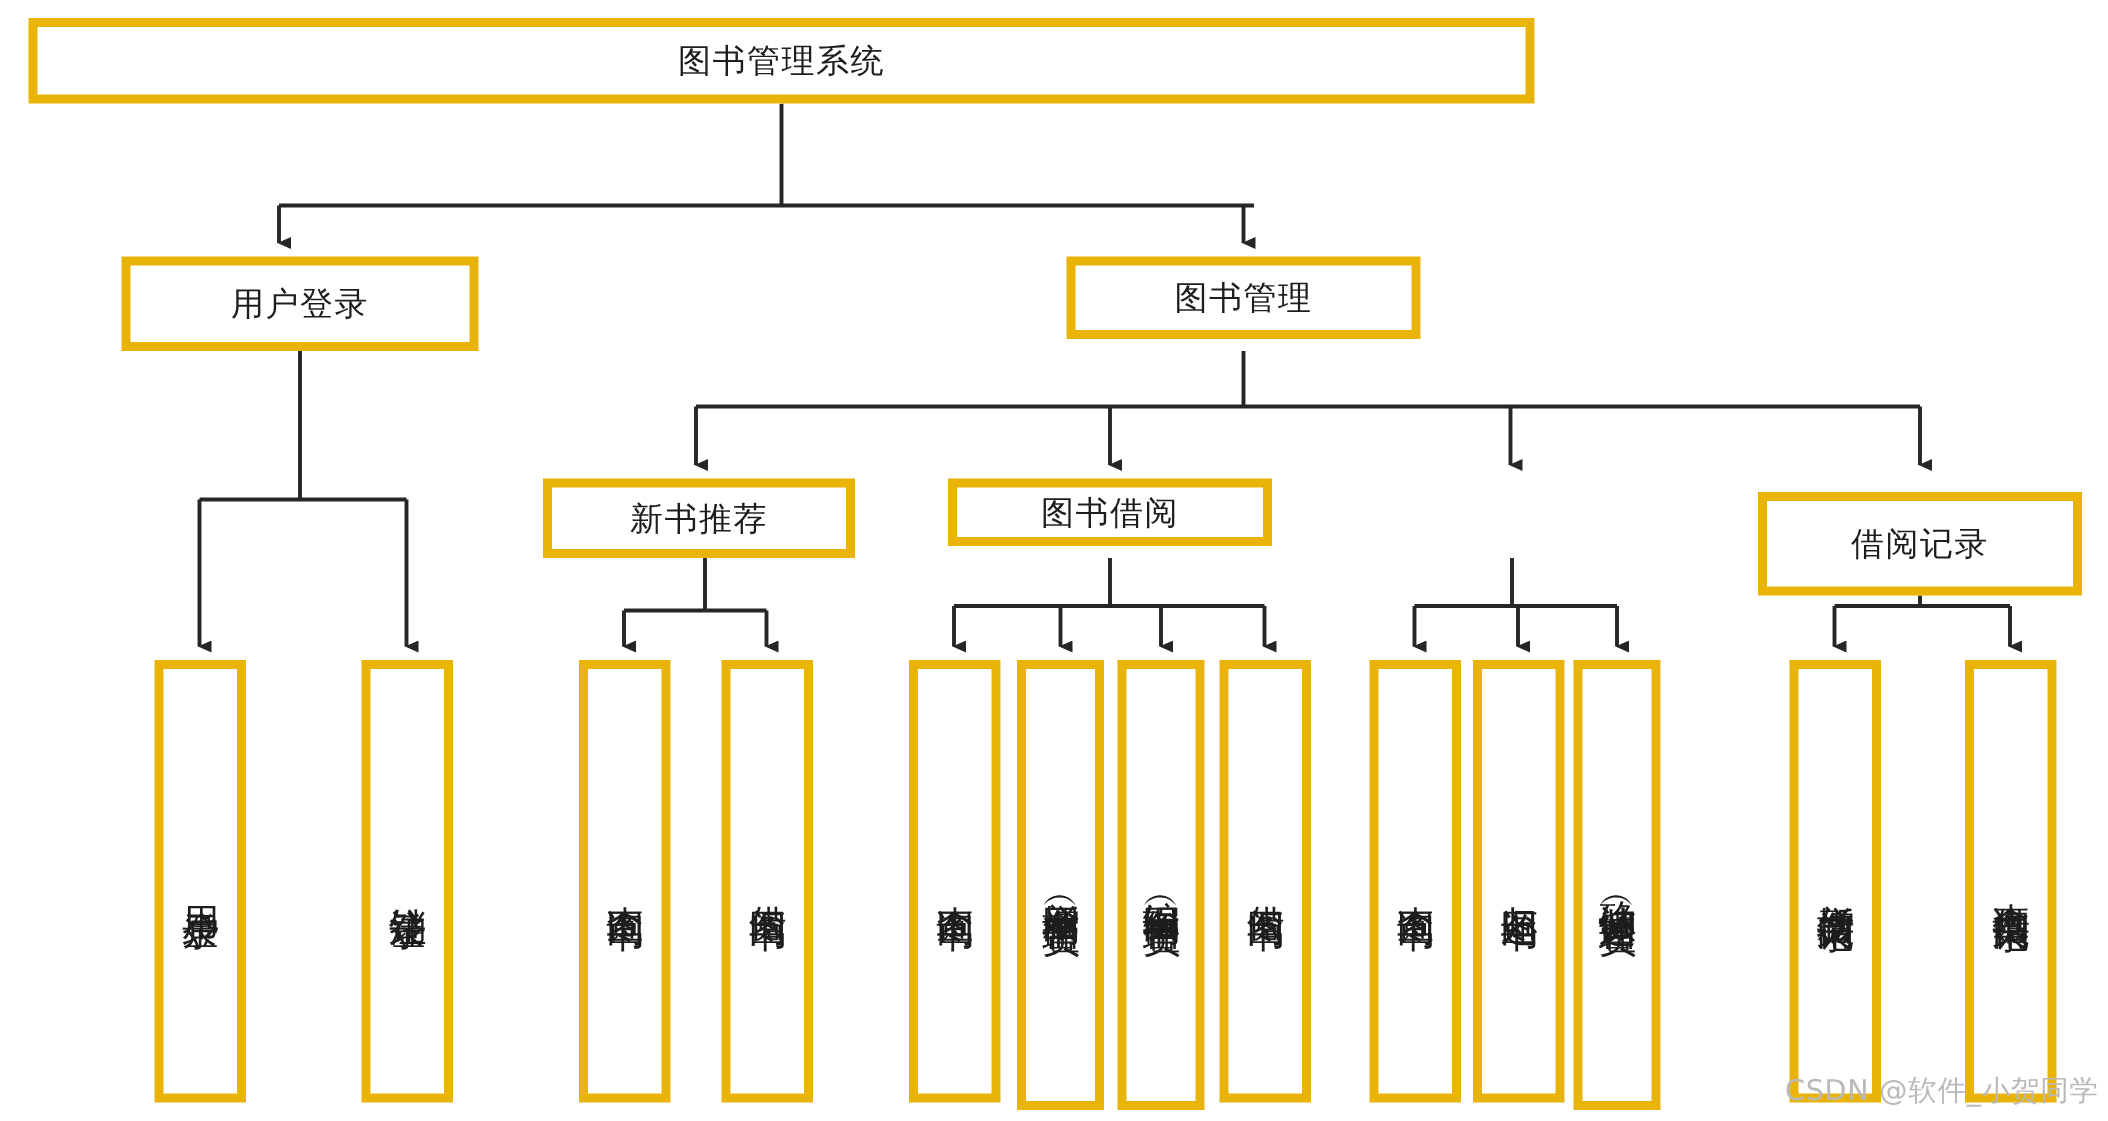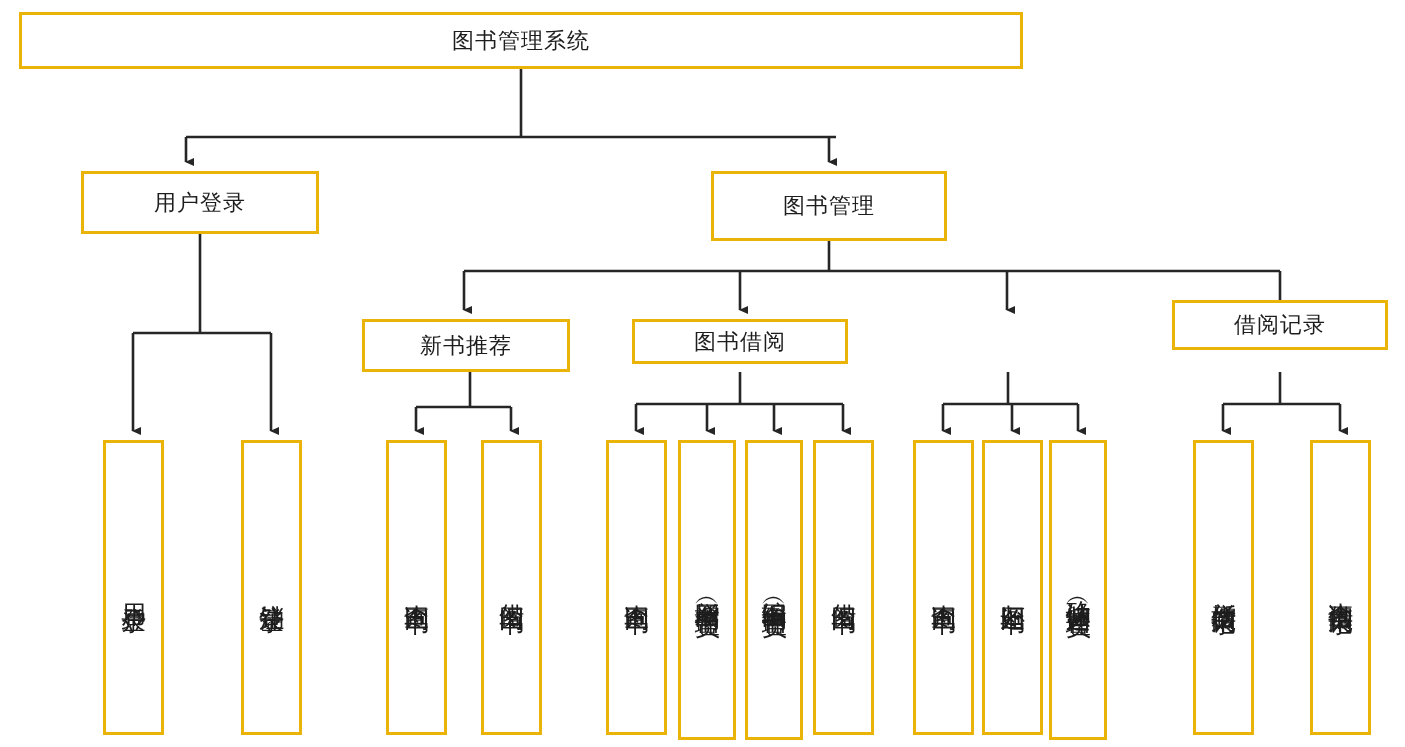--- a/index.html
+++ b/index.html
@@ -20,21 +20,21 @@
   #diagram-svg {
     position: absolute;
     left: 0;
     top: 0;
     width: 1405px;
     height: 747px;
   }
   .node-box {
     position: absolute;
     box-sizing: border-box;
-    border: 3px solid #eab308;
+    border: 6px solid #eab308;
     background: #ffffff;
     display: flex;
     align-items: center;
     justify-content: center;
     color: #1d1d1d;
   }
   .node-h {
     font-size: 22px;
     letter-spacing: 1px;
     white-space: nowrap;
@@ -111,31 +111,31 @@
     </g>
   </svg>
 
   <div class="node-box node-h" style="left:19px; top:12px; width:1004px; height:57px;">
     <span>图书管理系统</span>
   </div>
 
   <div class="node-box node-h" style="left:81px; top:171px; width:238px; height:63px;">
     <span>用户登录</span>
   </div>
-  <div class="node-box node-h" style="left:711px; top:171px; width:236px; height:70px;">
+  <div class="node-box node-h" style="left:711px; top:171px; width:236px; height:55px;">
     <span>图书管理</span>
   </div>
 
   <div class="node-box node-h" style="left:362px; top:319px; width:208px; height:53px;">
     <span>新书推荐</span>
   </div>
   <div class="node-box node-h" style="left:632px; top:319px; width:216px; height:45px;">
     <span>图书借阅</span>
   </div>
-  <div class="node-box node-h" style="left:1172px; top:300px; width:216px; height:50px;">
+  <div class="node-box node-h" style="left:1172px; top:328px; width:216px; height:69px;">
     <span>借阅记录</span>
   </div>
 
   <div class="node-box node-v" style="left:103px; top:440px; width:61px; height:295px;">
     <span>用户登录</span>
   </div>
   <div class="node-box node-v" style="left:241px; top:440px; width:61px; height:295px;">
     <span>注销登录</span>
   </div>
   <div class="node-box node-v" style="left:386px; top:440px; width:61px; height:295px;">
@@ -165,14 +165,15 @@
   <div class="node-box node-v" style="left:1049px; top:440px; width:58px; height:300px;">
     <span>确认归还（管理员）</span>
   </div>
   <div class="node-box node-v" style="left:1193px; top:440px; width:61px; height:295px;">
     <span>新增借阅记录</span>
   </div>
   <div class="node-box node-v" style="left:1310px; top:440px; width:61px; height:295px;">
     <span>查询借阅记录</span>
   </div>
 
+  <div class="watermark" style="left:1190px; top:714px;">CSDN @软件_小贺同学</div>
 
 </div>
 
 </body></html>

